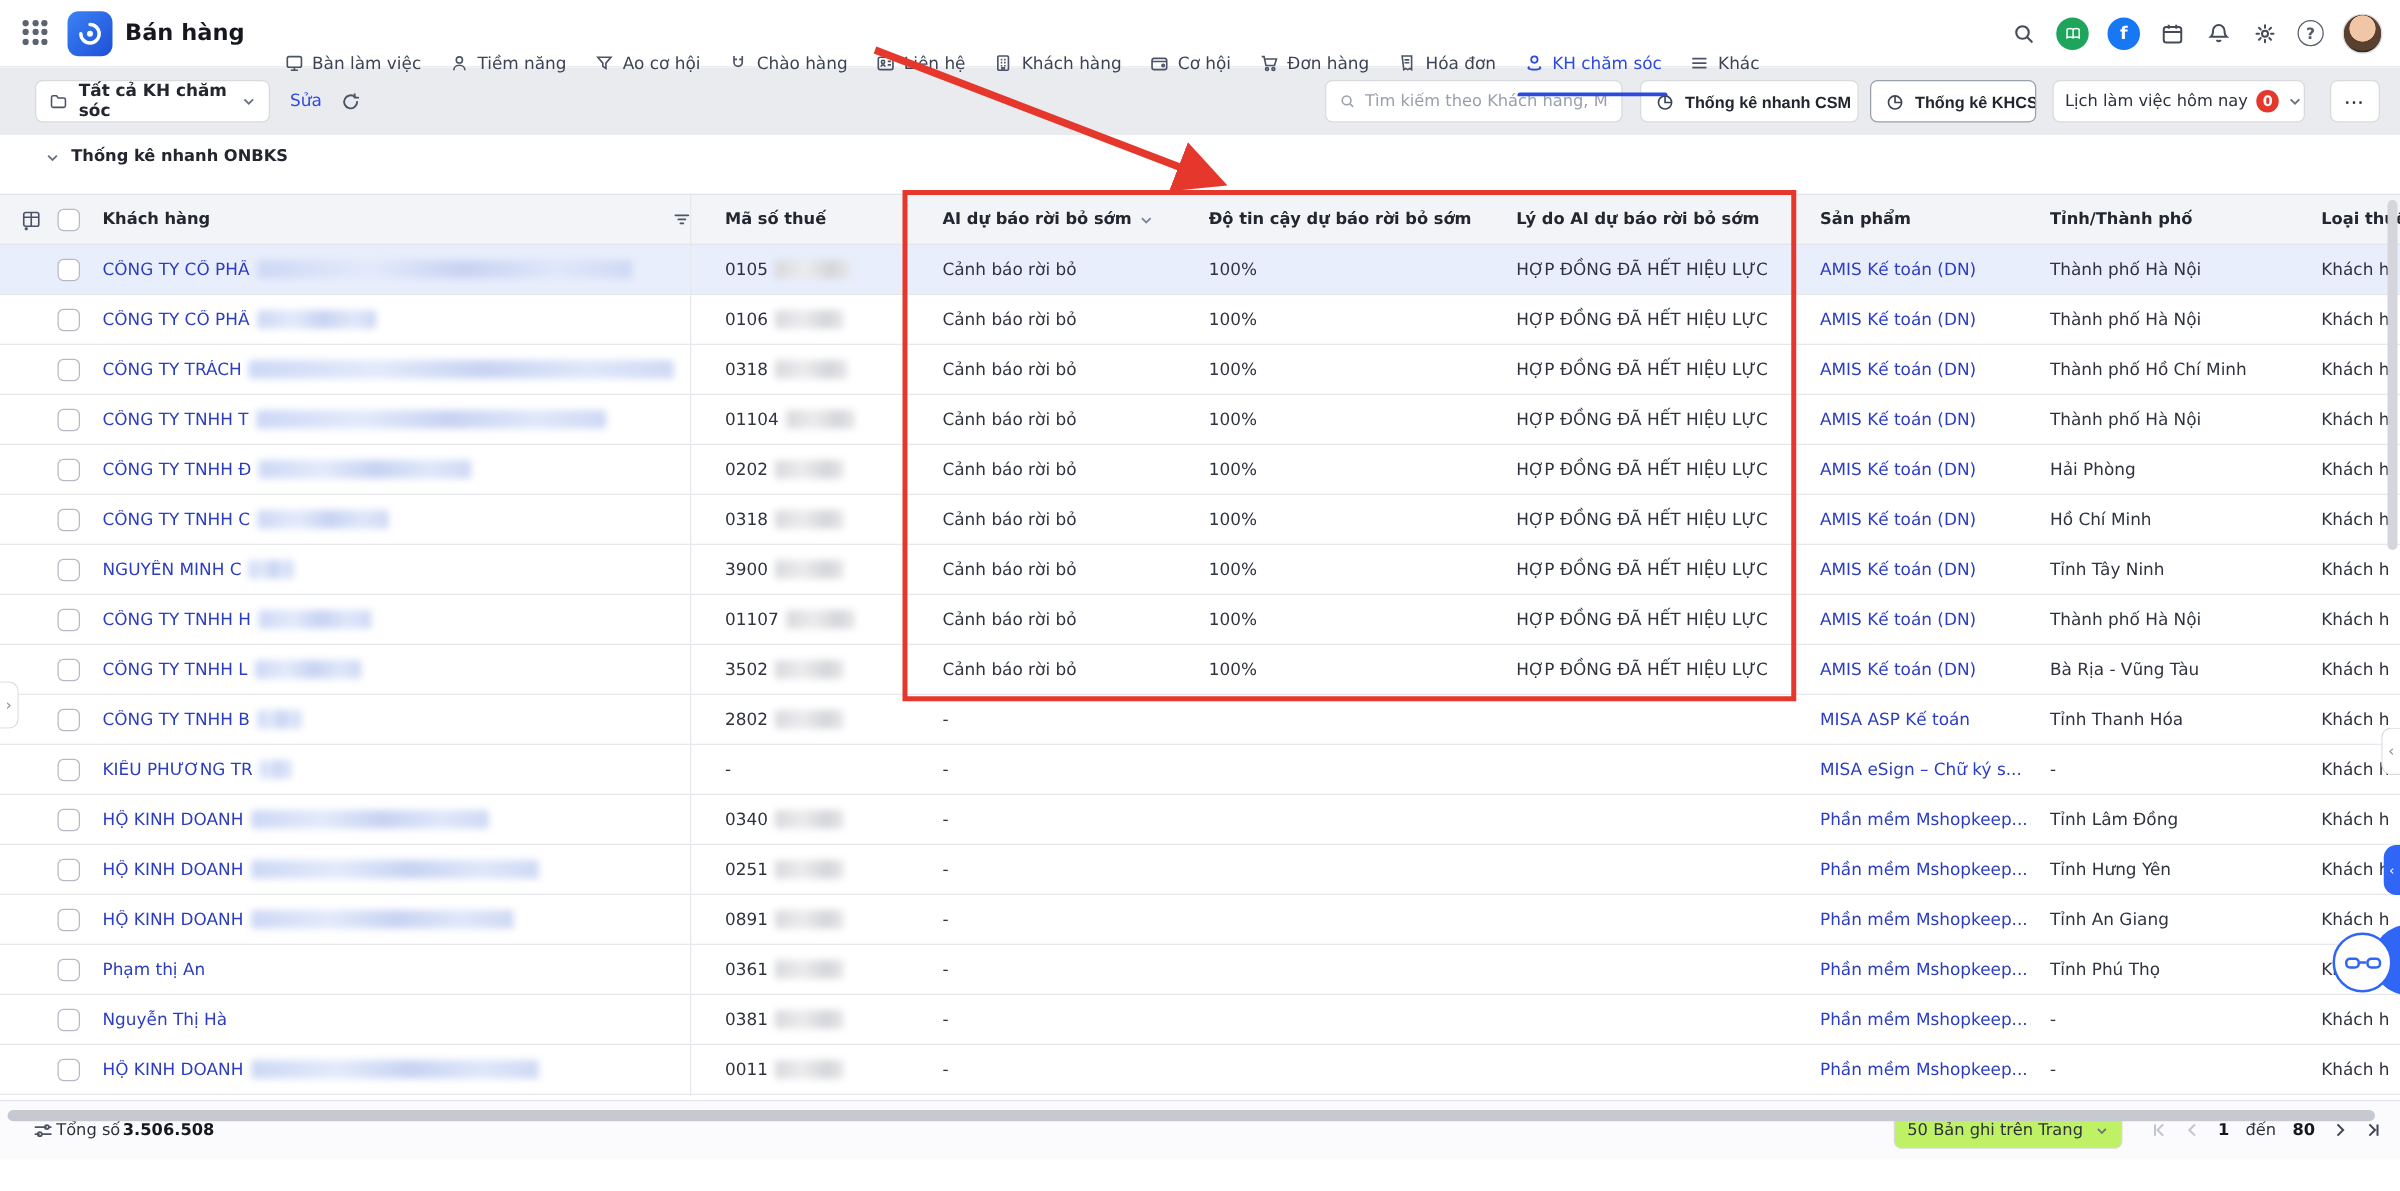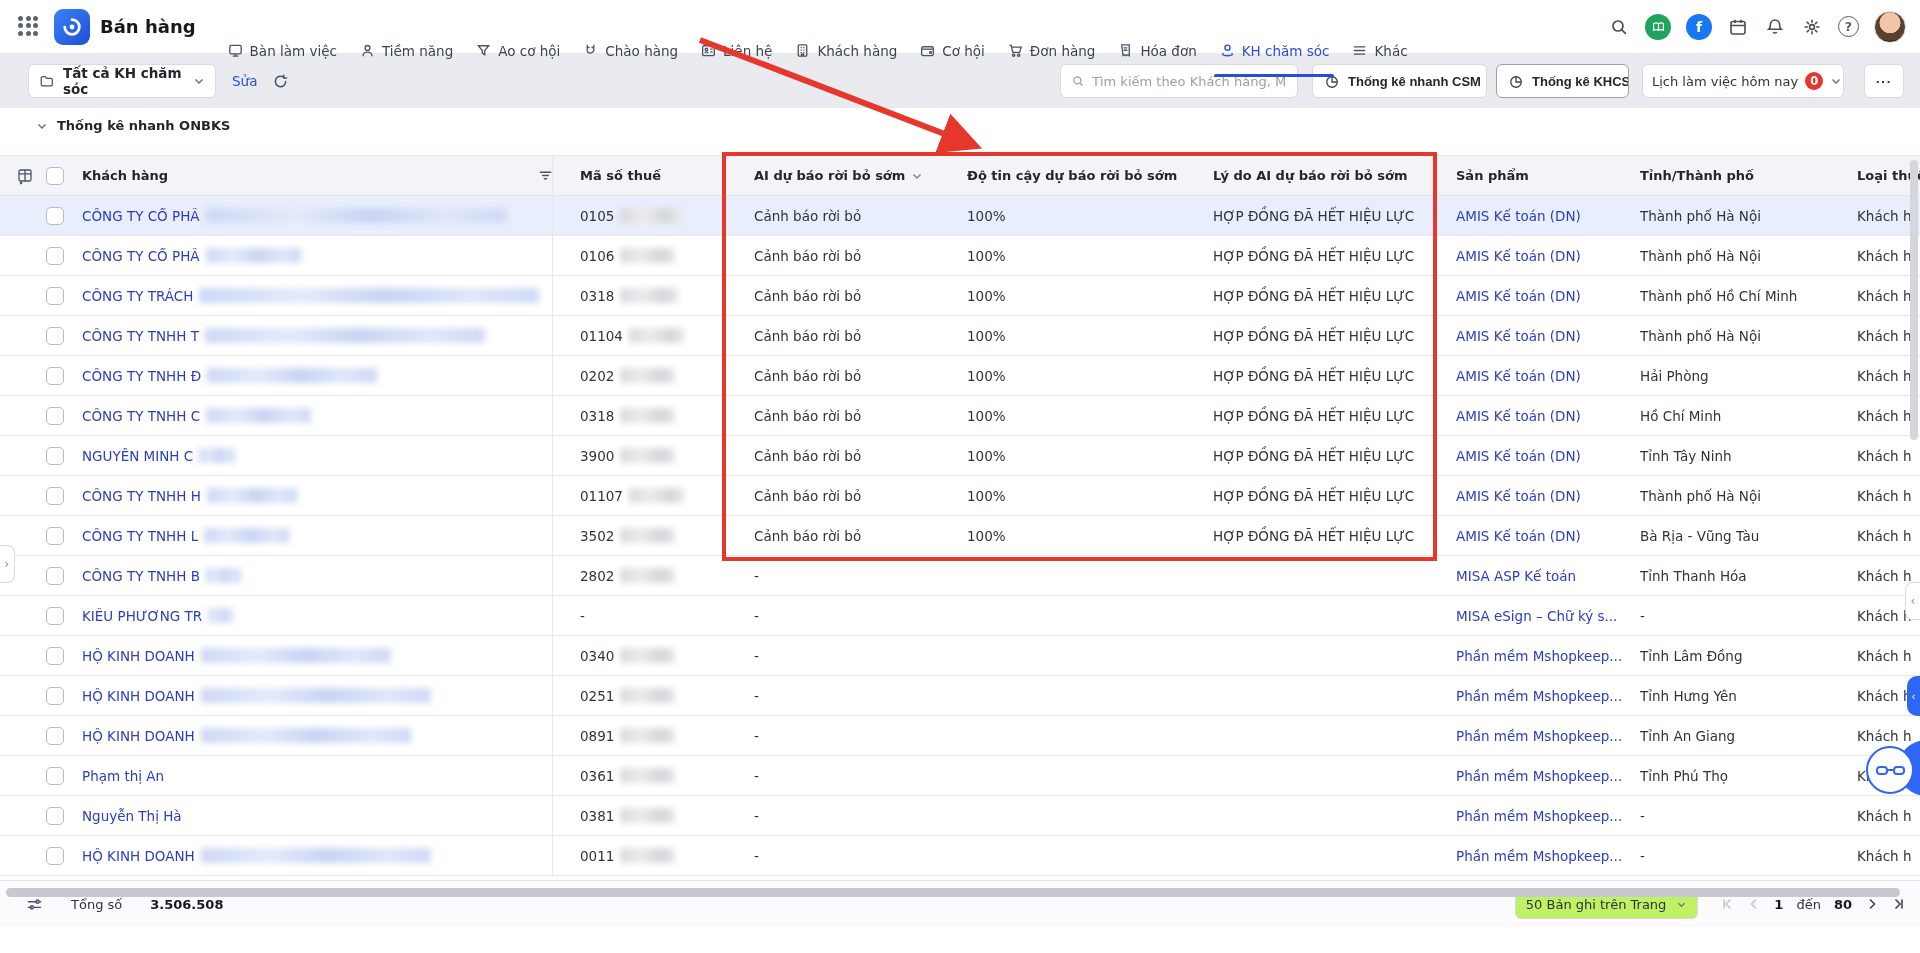--- a/index.html
+++ b/index.html
@@ -108,21 +108,21 @@
   .bot { position:absolute; left:1866px; top:746px; width:48px; height:48px; border-radius:50%;
     background:#fff; border:2px solid #2f66f5; z-index:61; display:flex; align-items:center;
     justify-content:center; cursor:pointer; }
   .glasses { display:flex; align-items:center; }
   .glasses i { width:12px; height:9px; border:2.5px solid #2f66f5; border-radius:4px; display:block; }
   .glasses b { width:5px; height:2.5px; background:#2f66f5; display:block; }
 
   
   .statusbar { position:absolute; left:0; right:0; bottom:0; height:47px; background:#fbfbfd;
     border-top:1px solid #e4e5ea; z-index:20; }
-  .fl { position:absolute; left:26px; top:0; height:100%; display:flex; align-items:center; gap:28px; font-size:13px; }
+  .fl { position:absolute; left:26px; top:0; height:100%; display:flex; align-items:center; gap:2px; font-size:13px; }
   .total-val { font-weight:bold; color:#16181d; }
   .fr { position:absolute; right:14px; top:0; height:100%; display:flex; align-items:center; gap:22px; }
   .pagesel { height:30px; background:#bef264; border:1px solid #d7d9de; border-radius:6px; display:flex;
     align-items:center; gap:10px; padding:0 10px; font-size:13px; color:#2e323c; cursor:pointer; }
   .pager { display:flex; align-items:center; gap:13px; font-size:13px; }
   .pager .dis { color:#c2c5cd; } .pager .en { color:#3f4552; }
   .pager b { color:#16181d; }
   .pgbtn { cursor:pointer; display:flex; align-items:center; }
   svg.ic { flex:none; }
 </style>

